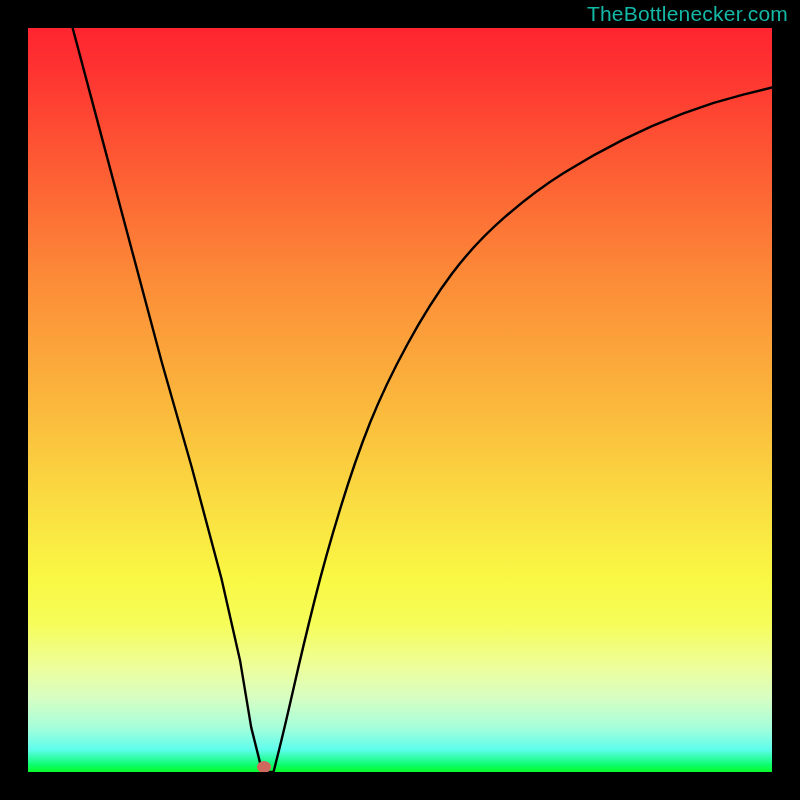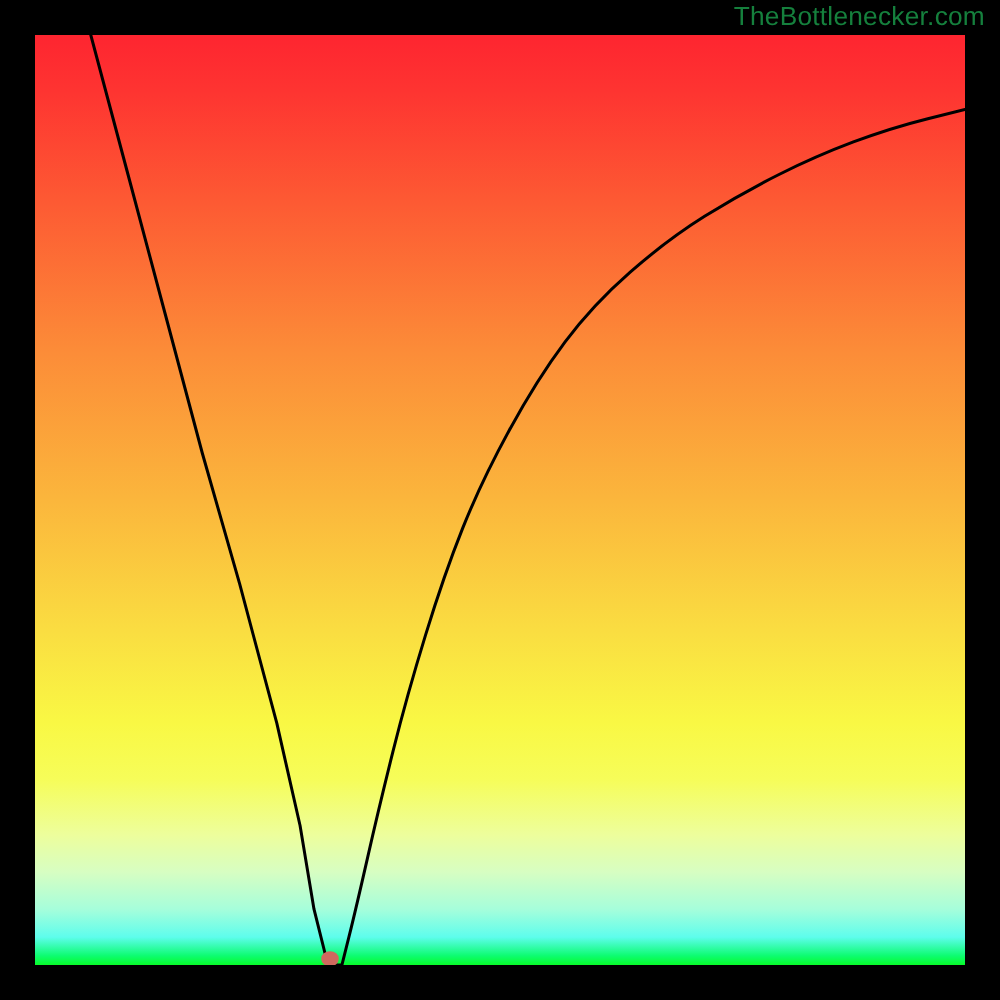--- a/index.html
+++ b/index.html
@@ -44,21 +44,21 @@
       #a6fedb 94%,
       #5efdec 97%,
       #0dfc71 99%,
       #07fc2a 100%
     );
   }
   .watermark {
     position: absolute;
     top: 2px;
     right: 12px;
-    color: #15803d;
+    color: #14b8a6;
     font-size: 21px;
     font-weight: 500;
     letter-spacing: 0.2px;
     user-select: none;
   }
   svg.curve {
     position: absolute;
     inset: 0;
   }
   .marker {

